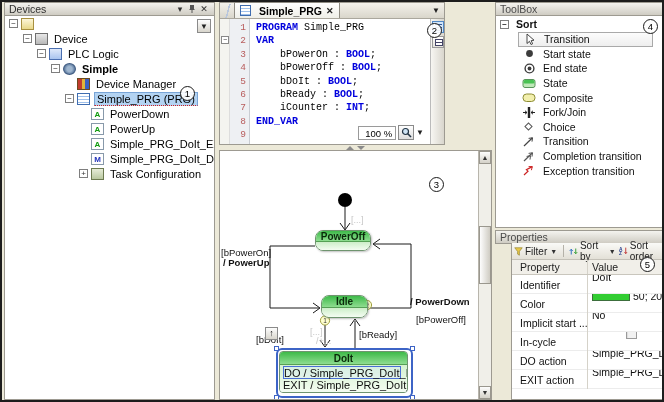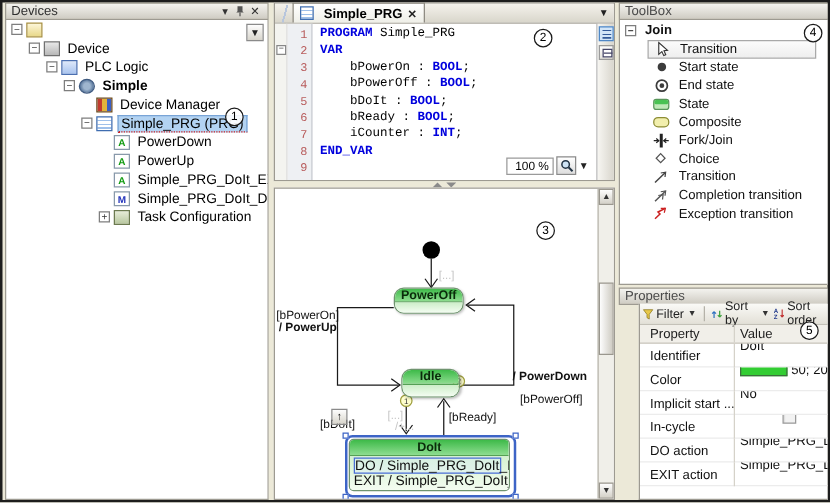--- a/index.html
+++ b/index.html
@@ -40,21 +40,21 @@
   .trow.b .tlabel { font-weight:bold; }
   
   #vsplit1 { position:absolute; left:213px; top:0; width:4px; height:398px; background:#ece9d8; }
   #vsplit2 { position:absolute; left:490px; top:0; width:3px; height:398px; background:#ece9d8; }
   #hsplit { position:absolute; left:217px; top:143px; width:273px; height:5px; background:#ece9d8;
       display:flex; align-items:center; justify-content:center; gap:3px; }
   .grip { width:0; height:0; border-left:4px solid transparent; border-right:4px solid transparent; }
   .grip.up { border-bottom:4px solid #8a8a8a; }
   .grip.dn { border-top:4px solid #8a8a8a; }
   
-  #editor { position:absolute; left:217px; top:0; width:273px; height:143px; background:#fff;
+  #editor { position:absolute; left:217px; top:0; width:226px; height:143px; background:#fff;
       border:1px solid #9d9a91; }
   #tabbar { height:16px; background:linear-gradient(#f4f2ec,#d9d6cb); border-bottom:1px solid #aaa79d;
       display:flex; align-items:flex-end; }
   #tab { height:16px; background:linear-gradient(#ffffff,#efefe8); border:1px solid #8f8c83;
       border-bottom:none; margin-left:14px; display:flex; align-items:center; padding:0 5px;
       font-size:10.5px; font-weight:bold; gap:4px; }
   #tab-slant { position:absolute; left:2px; top:1px; width:12px; height:14px;
       background:linear-gradient(105deg,transparent 45%,#b8c6dd 45%,#b8c6dd 55%,transparent 55%); }
   #tab-close { font-weight:bold; font-size:9px; color:#222; }
   #tab-drop { margin-left:auto; margin-right:4px; margin-bottom:3px; font-size:8px; color:#222; }
@@ -363,21 +363,21 @@
 
   <div id="vsplit2"></div>
 
   <div id="toolbox">
     <div class="panel-title">
       <span class="ptxt" style="color:#4a4a4a;">ToolBox</span>
     </div>
     <div id="tb-body">
       <div id="tb-group">
         <span class="exp">−</span>
-        <span>Join</span>
+        <span>Sort</span>
       </div>
       <div id="tb-list">
           <div class="tb-item sel">
             <span class="tbi">
               <svg width="13" height="13">
                 <path d="M3,1 L3,10.5 L5.5,8.3 L7,11.5 L8.6,10.8 L7.2,7.6 L10,7.2 Z" fill="#fff" stroke="#333" stroke-width="0.9"></path>
               </svg>
             </span>
             <span>Transition</span>
           </div>

